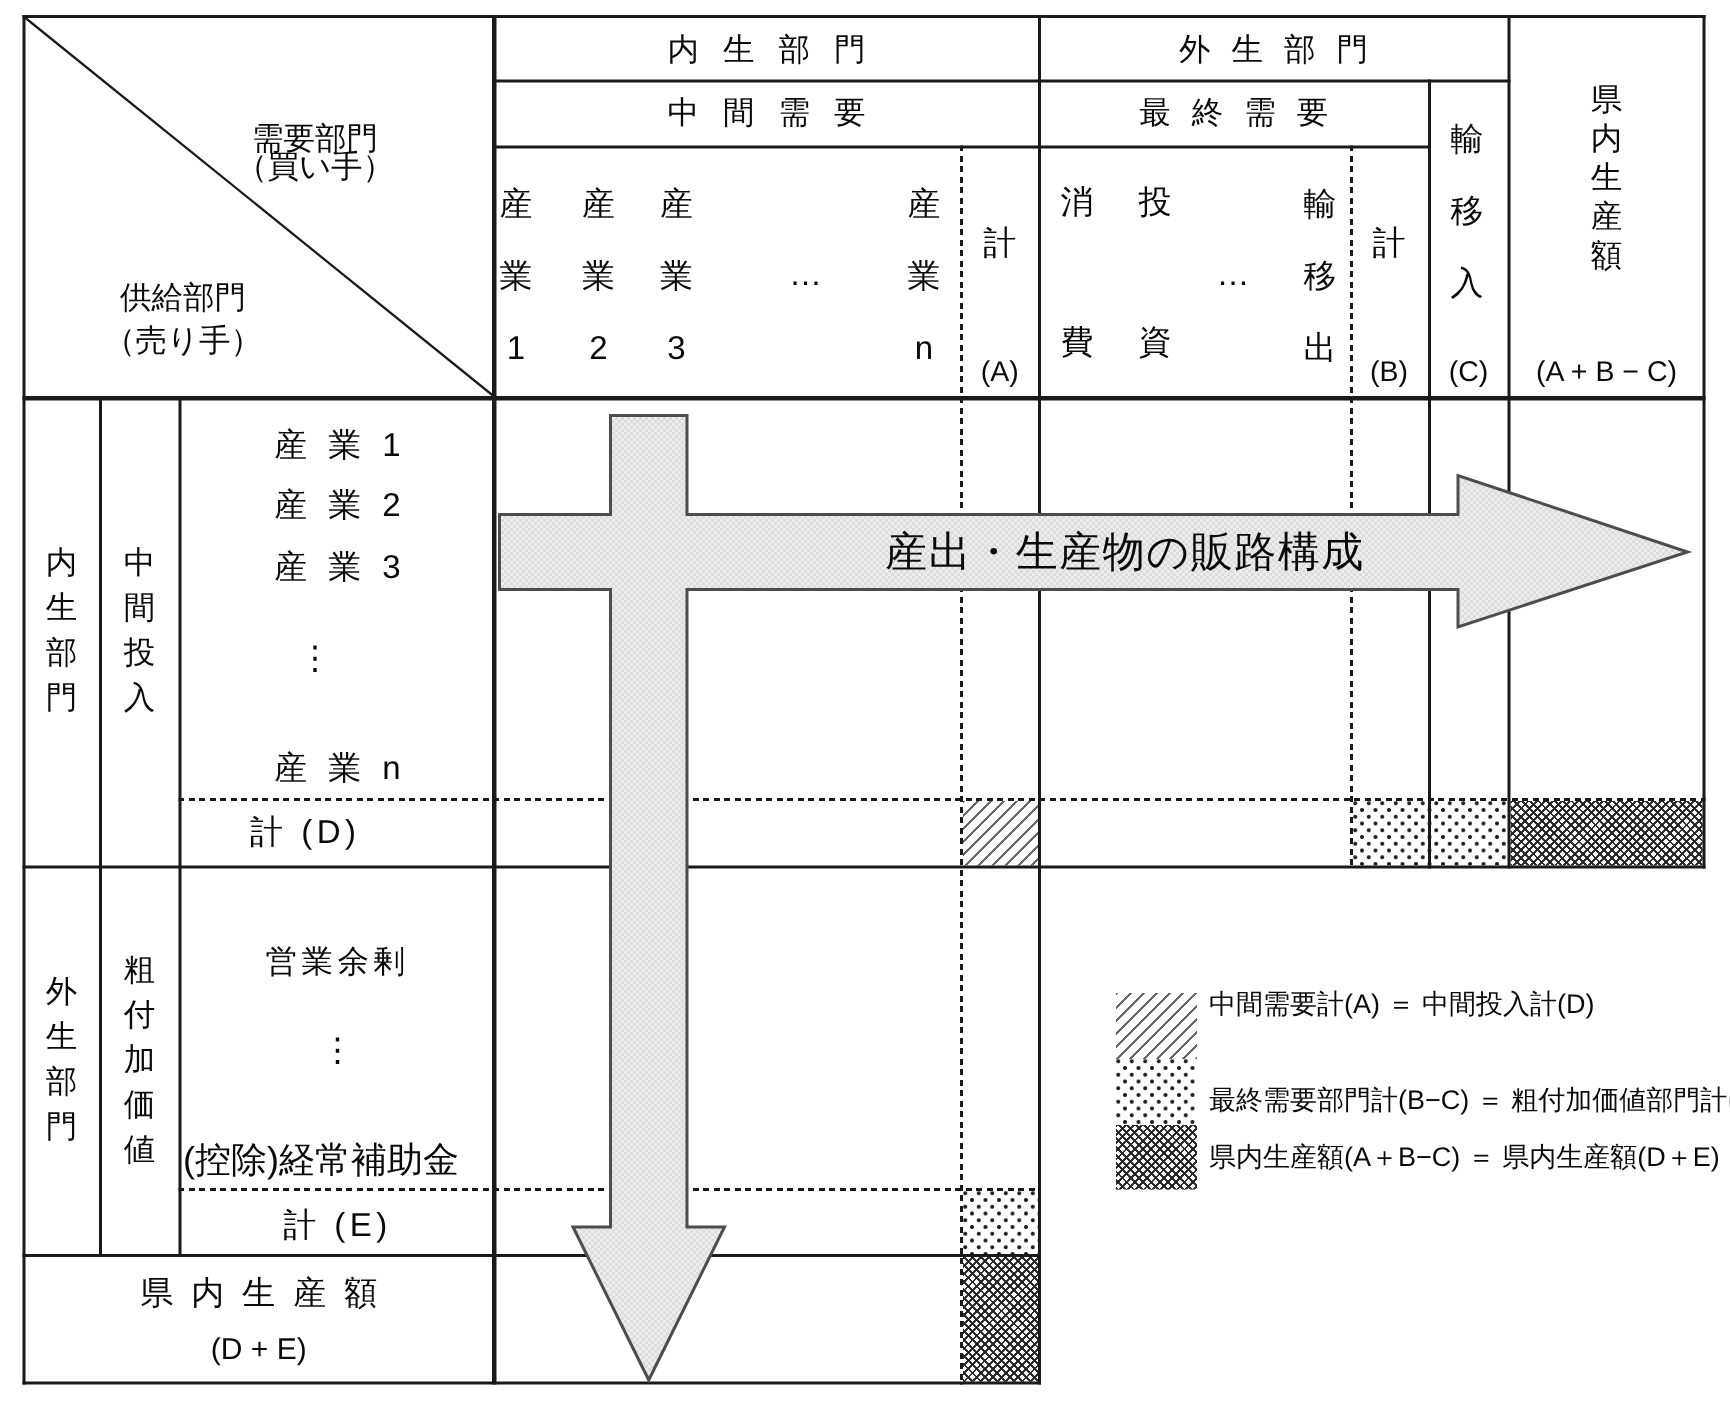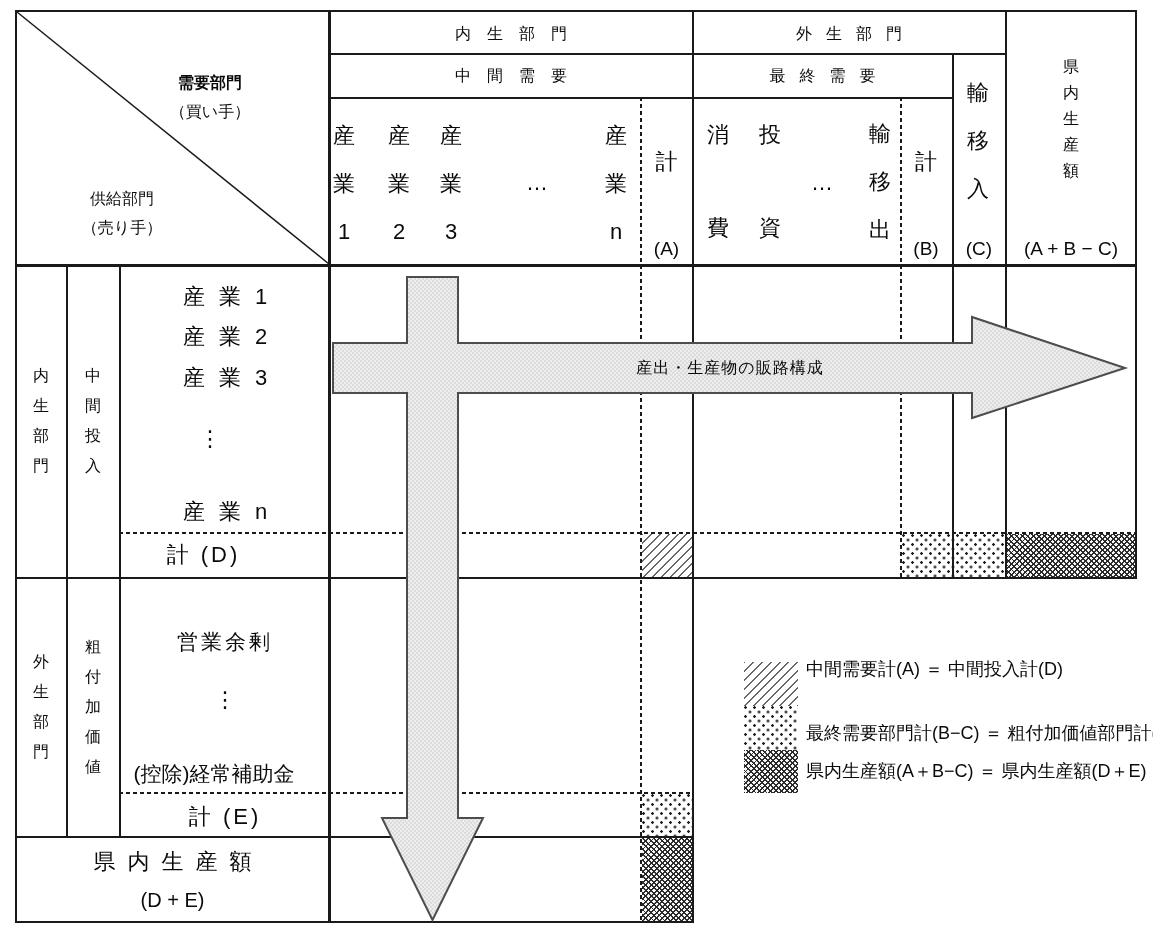--- a/index.html
+++ b/index.html
@@ -5,21 +5,21 @@
   html,body{margin:0;padding:0;background:#fff;}
   .canvas{
     position:relative;width:1153px;height:944px;background:#ffffff;
     font-family:"Liberation Sans","DejaVu Sans",sans-serif;
     color:#0a0a0a;font-weight:500;overflow:hidden;
   }
   .ln{position:absolute;}
   .solid{background:#1a1a1a;}
   .dash-h{background-image:repeating-linear-gradient(90deg,#1a1a1a 0 4px,transparent 4px 7px);}
   .dash-v{background-image:repeating-linear-gradient(180deg,#1a1a1a 0 4px,transparent 4px 7px);}
-  .t{position:absolute;text-align:center;font-size:16px;line-height:26px;white-space:nowrap;}
+  .t{position:absolute;text-align:center;font-size:21px;line-height:26px;white-space:nowrap;}
   .vs{white-space:normal;word-break:break-all;line-break:anywhere;overflow-wrap:anywhere;}
   .sub{font-size:19px;}
   .pat{position:absolute;}
   .pat-hatch{
     background-color:#fff;
     background-image:repeating-linear-gradient(135deg,rgba(95,95,95,.95) 0 1.4px,transparent 1.4px 6.2px);
   }
   .pat-dots{
     background-color:#fff;
     background-image:radial-gradient(circle,#1f1f1f 1.15px,transparent 1.5px),
@@ -71,21 +71,21 @@
       <pattern id="chk" width="4" height="4" patternUnits="userSpaceOnUse">
         <rect width="4" height="4" fill="#ededed"></rect>
         <rect width="2" height="2" fill="#dcdcdc"></rect>
         <rect x="2" y="2" width="2" height="2" fill="#dcdcdc"></rect>
       </pattern>
     </defs>
     <line x1="17" y1="12" x2="329" y2="264" stroke="#1a1a1a" stroke-width="1.5"></line>
     <path d="M407 277 L458 277 L458 343 L972 343 L972 317 L1125 368 L972 418 L972 393 L458 393 L458 818 L483 818 L432.5 920 L382 818 L407 818 L407 393 L333 393 L333 343 L407 343 Z" fill="url(#chk)" stroke="#4d4d4d" stroke-width="2" stroke-linejoin="miter"></path>
   </svg>
 
-  <div class="t" style="left:145px;top:70px;width:130px;font-weight:bold;">需要部門</div>
+  <div class="t" style="left:145px;top:80px;width:130px;">需要部門</div>
   <div class="t" style="left:145px;top:99px;width:130px;">（買い手）</div>
   <div class="t" style="left:52px;top:186px;width:140px;">供給部門</div>
   <div class="t" style="left:52px;top:215px;width:140px;">（売り手）</div>
 
   <div class="t" style="left:330px;top:21px;width:362px;letter-spacing:16px;text-indent:16px;">内生部門</div>
   <div class="t" style="left:692px;top:21px;width:314px;letter-spacing:14px;text-indent:14px;">外生部門</div>
   <div class="t" style="left:330px;top:63px;width:362px;letter-spacing:16px;text-indent:16px;">中間需要</div>
   <div class="t" style="left:692px;top:63px;width:261px;letter-spacing:14px;text-indent:14px;">最終需要</div>
 
   <div class="t vs" style="left:330px;top:112px;width:28px;line-height:48px;font-size:22px;">産業1</div>
@@ -93,47 +93,47 @@
   <div class="t vs" style="left:437px;top:112px;width:28px;line-height:48px;font-size:22px;">産業3</div>
   <div class="t" style="left:515px;top:170px;width:44px;font-size:22px;">…</div>
   <div class="t vs" style="left:602px;top:112px;width:28px;line-height:48px;font-size:22px;">産業n</div>
   <div class="t" style="left:641px;top:149px;width:51px;font-size:22px;">計</div>
   <div class="t sub" style="left:641px;top:236px;width:51px;">(A)</div>
   <div class="t" style="left:692px;top:122px;width:52px;font-size:22px;">消</div>
   <div class="t" style="left:692px;top:215px;width:52px;font-size:22px;">費</div>
   <div class="t" style="left:744px;top:122px;width:52px;font-size:22px;">投</div>
   <div class="t" style="left:744px;top:215px;width:52px;font-size:22px;">資</div>
   <div class="t" style="left:800px;top:170px;width:44px;font-size:22px;">…</div>
-  <div class="t vs" style="left:866px;top:112px;width:28px;line-height:48px;font-size:22px;font-family:Liberation Mono, monospace;">輸移出</div>
+  <div class="t vs" style="left:866px;top:112px;width:28px;line-height:48px;font-size:22px;">輸移出</div>
   <div class="t" style="left:900px;top:149px;width:52px;font-size:22px;">計</div>
   <div class="t sub" style="left:900px;top:236px;width:52px;">(B)</div>
   <div class="t vs" style="left:964px;top:69px;width:28px;line-height:48px;font-size:22px;">輸移入</div>
   <div class="t sub" style="left:952px;top:236px;width:54px;">(C)</div>
   <div class="t vs" style="left:1057px;top:54px;width:28px;line-height:26px;">県内生産額</div>
   <div class="t sub" style="left:1006px;top:236px;width:130px;">(A + B − C)</div>
 
   <div class="t vs" style="left:27px;top:361px;width:28px;line-height:30px;">内生部門</div>
   <div class="t vs" style="left:79px;top:361px;width:28px;line-height:30px;">中間投入</div>
   <div class="t vs" style="left:27px;top:647px;width:28px;line-height:30px;">外生部門</div>
   <div class="t vs" style="left:79px;top:632px;width:28px;line-height:30px;">粗付加価値</div>
 
   <div class="t" style="left:120px;top:284px;width:210px;font-size:22px;letter-spacing:14px;text-indent:14px;">産業1</div>
   <div class="t" style="left:120px;top:324px;width:210px;font-size:22px;letter-spacing:14px;text-indent:14px;">産業2</div>
   <div class="t" style="left:120px;top:365px;width:210px;font-size:22px;letter-spacing:14px;text-indent:14px;">産業3</div>
   <div class="t" style="left:120px;top:426px;width:180px;font-size:22px;">⋮</div>
   <div class="t" style="left:120px;top:499px;width:210px;font-size:22px;letter-spacing:14px;text-indent:14px;">産業n</div>
   <div class="t" style="left:120px;top:542px;width:167px;font-size:22px;letter-spacing:3px;text-align:center;">計 (D)</div>
   <div class="t" style="left:120px;top:629px;width:210px;font-size:21px;letter-spacing:3px;">営業余剰</div>
   <div class="t" style="left:120px;top:687px;width:210px;font-size:22px;">⋮</div>
-  <div class="t" style="left:120px;top:761px;width:188px;font-size:21px;">(控除)経常補助金</div>
+  <div class="t" style="left:120px;top:761px;width:188px;font-size:24px;">(控除)経常補助金</div>
   <div class="t" style="left:120px;top:804px;width:210px;font-size:22px;letter-spacing:3px;">計 (E)</div>
   <div class="t" style="left:15px;top:849px;width:315px;font-size:22px;letter-spacing:12px;text-indent:12px;">県内生産額</div>
   <div class="t" style="left:15px;top:887px;width:315px;font-size:20px;">(D + E)</div>
 
-  <div class="t" style="left:540px;top:355px;width:380px;font-size:16px;letter-spacing:1px;">産出・生産物の販路構成</div>
+  <div class="t" style="left:540px;top:355px;width:420px;font-size:28px;letter-spacing:1px;">産出・生産物の販路構成</div>
 
   <div class="pat pat-hatch" style="left:744px;top:662px;width:54px;height:44px;"></div>
   <div class="pat pat-dots" style="left:744px;top:706px;width:54px;height:44px;"></div>
   <div class="pat pat-cross" style="left:744px;top:750px;width:54px;height:43px;"></div>
   <div class="legend-text" style="left:806px;top:658px;">中間需要計(A) ＝ 中間投入計(D)</div>
   <div class="legend-text" style="left:806px;top:722px;">最終需要部門計(B−C) ＝ 粗付加価値部門計(E)</div>
   <div class="legend-text" style="left:806px;top:760px;">県内生産額(A＋B−C) ＝ 県内生産額(D＋E)</div>
 
 </div>
 

